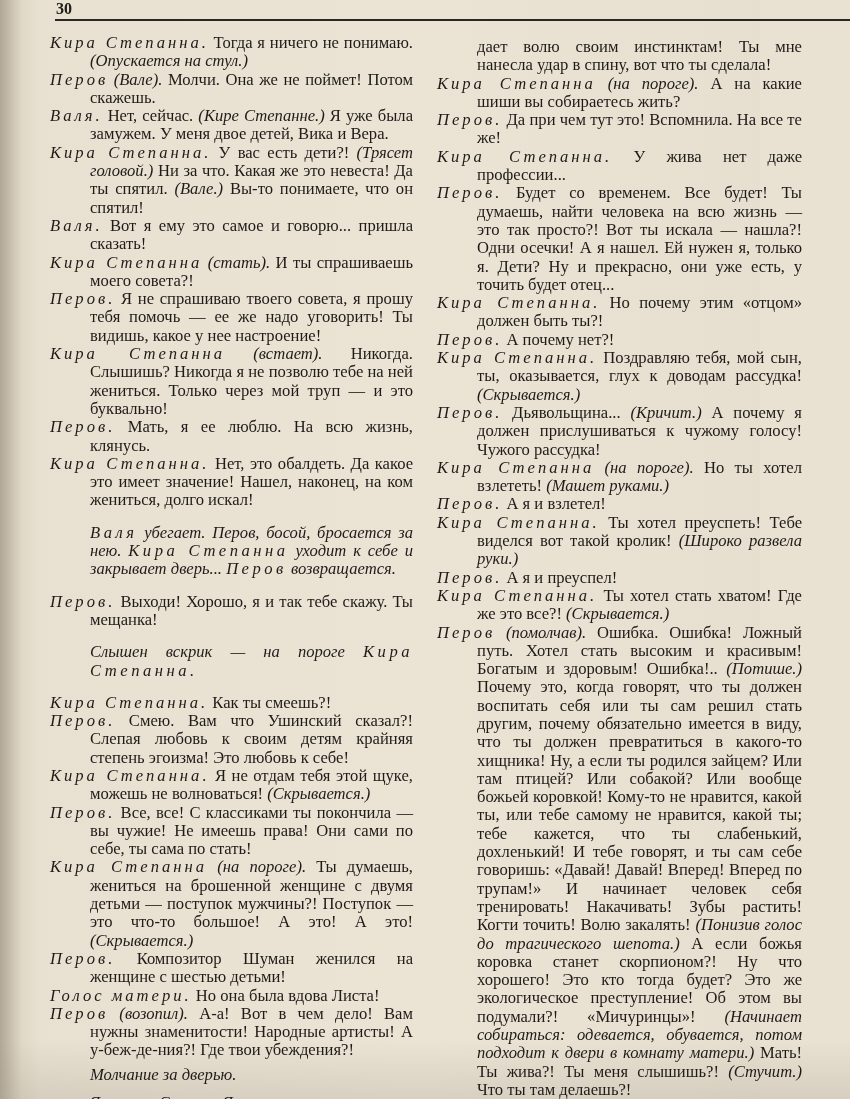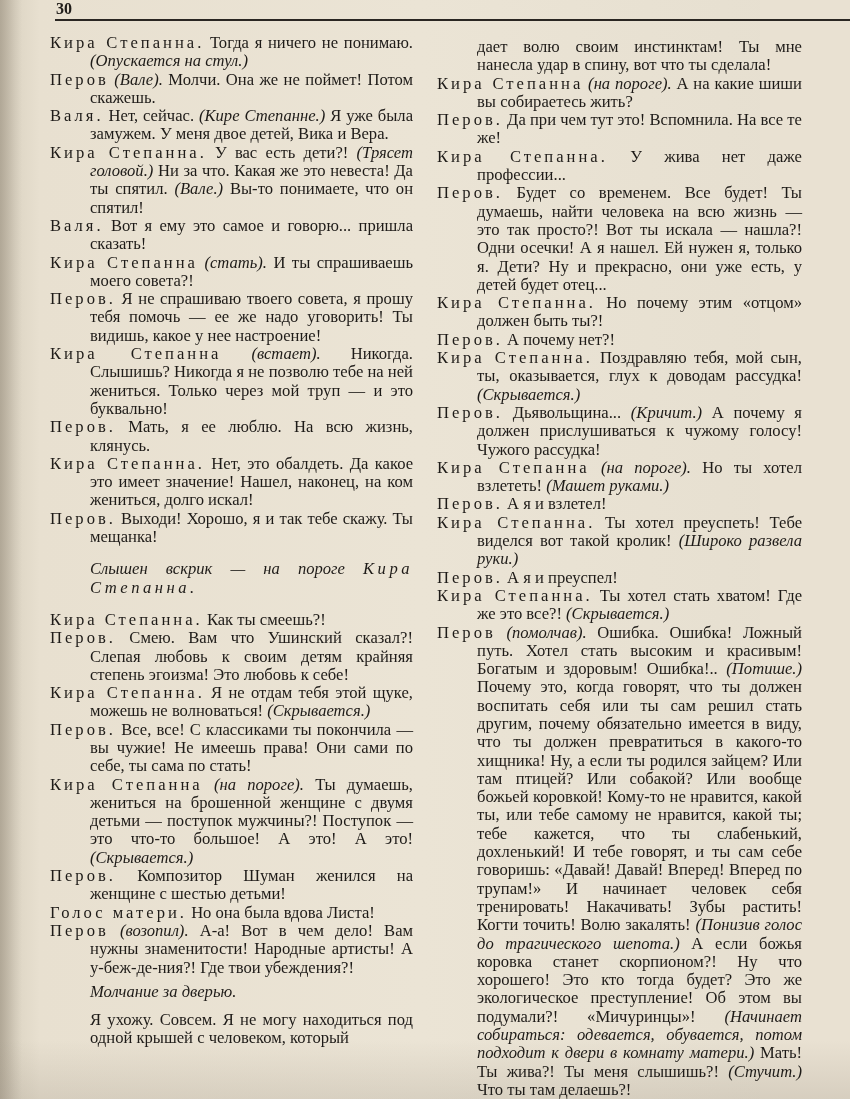--- a/index.html
+++ b/index.html
@@ -35,21 +35,21 @@
     position: absolute; top: 34px;
     font-size: 16.6px; line-height: 18.3px;
   }
   .col-left { left: 50px; width: 363px; }
   .col-right { left: 437px; width: 365px; top: 38px; }
   .para {
     margin: 0; padding-left: 40px; text-indent: -40px;
     text-align: justify;
   }
   .para.cont { padding-left: 40px; text-indent: 0; }
-  .speaker { letter-spacing: 3px; }
+  .speaker { letter-spacing: 3px; font-style: italic; }
   .dir { font-style: italic; margin-top: 25px; }
   .stage {
     margin: 14px 0 14px 0; padding-left: 40px; font-style: italic; text-align: justify;
   }
   .stage .speaker { letter-spacing: 3.5px; }
 </style>
 </head>
 <body>
 
 <div class="page">
@@ -63,39 +63,40 @@
       <p class="para"><span class="speaker">Кира Степанна.</span><span> Тогда я ничего не понимаю. </span><span class="dir">(Опускается на стул.)</span></p>
       <p class="para"><span class="speaker">Перов</span><span class="dir"> (Вале).</span><span> Молчи. Она же не поймет! Потом скажешь.</span></p>
       <p class="para"><span class="speaker">Валя.</span><span> Нет, сейчас. </span><span class="dir">(Кире Степанне.)</span><span> Я уже была замужем. У меня двое детей, Вика и Вера.</span></p>
       <p class="para"><span class="speaker">Кира Степанна.</span><span> У вас есть дети?! </span><span class="dir">(Трясет головой.)</span><span> Ни за что. Какая же это невеста! Да ты спятил. </span><span class="dir">(Вале.)</span><span> Вы-то понимаете, что он спятил!</span></p>
       <p class="para"><span class="speaker">Валя.</span><span> Вот я ему это самое и говорю... пришла сказать!</span></p>
       <p class="para"><span class="speaker">Кира Степанна</span><span class="dir"> (стать).</span><span> И ты спрашиваешь моего совета?!</span></p>
       <p class="para"><span class="speaker">Перов.</span><span> Я не спрашиваю твоего совета, я прошу тебя помочь — ее же надо уговорить! Ты видишь, какое у нее настроение!</span></p>
       <p class="para"><span class="speaker">Кира Степанна</span><span class="dir"> (встает).</span><span> Никогда. Слышишь? Никогда я не позволю тебе на ней жениться. Только через мой труп — и это буквально!</span></p>
       <p class="para"><span class="speaker">Перов.</span><span> Мать, я ее люблю. На всю жизнь, клянусь.</span></p>
       <p class="para"><span class="speaker">Кира Степанна.</span><span> Нет, это обалдеть. Да какое это имеет значение! Нашел, наконец, на ком жениться, долго искал!</span></p>
+      <p class="stage"><span class="speaker">Валя</span><span> убегает. Перов, босой, бросается за нею. </span><span class="speaker">Кира Степанна</span><span> уходит к себе и закрывает дверь... </span><span class="speaker">Перов</span><span> возвращается.</span></p>
       <p class="para"><span class="speaker">Перов.</span><span> Выходи! Хорошо, я и так тебе скажу. Ты мещанка!</span></p>
       <p class="stage"><span>Слышен вскрик — на пороге </span><span class="speaker">Кира Степанна</span><span>.</span></p>
       <p class="para"><span class="speaker">Кира Степанна.</span><span> Как ты смеешь?!</span></p>
       <p class="para"><span class="speaker">Перов.</span><span> Смею. Вам что Ушинский сказал?! Слепая любовь к своим детям крайняя степень эгоизма! Это любовь к себе!</span></p>
       <p class="para"><span class="speaker">Кира Степанна.</span><span> Я не отдам тебя этой щуке, можешь не волноваться! </span><span class="dir">(Скрывается.)</span></p>
       <p class="para"><span class="speaker">Перов.</span><span> Все, все! С классиками ты покончила — вы чужие! Не имеешь права! Они сами по себе, ты сама по стать!</span></p>
       <p class="para"><span class="speaker">Кира Степанна</span><span class="dir"> (на пороге).</span><span> Ты думаешь, жениться на брошенной женщине с двумя детьми — поступок мужчины?! Поступок — это что-то большое! А это! А это! </span><span class="dir">(Скрывается.)</span></p>
       <p class="para"><span class="speaker">Перов.</span><span> Композитор Шуман женился на женщине с шестью детьми!</span></p>
       <p class="para"><span class="speaker">Голос матери.</span><span> Но она была вдова Листа!</span></p>
       <p class="para"><span class="speaker">Перов</span><span class="dir"> (возопил).</span><span> А-а! Вот в чем дело! Вам нужны знаменитости! Народные артисты! А у-беж-де-ния?! Где твои убеждения?!</span></p>
       <p class="stage" style="margin: 6px 0px 10px;"><span>Молчание за дверью.</span></p>
       <p class="para cont"><span>Я ухожу. Совсем. Я не могу находиться под одной крышей с человеком, который</span></p>
     </div>
   <div class="col col-right" id="col-right">
       <p class="para cont"><span>дает волю своим инстинктам! Ты мне нанесла удар в спину, вот что ты сделала!</span></p>
       <p class="para"><span class="speaker">Кира Степанна</span><span class="dir"> (на пороге).</span><span> А на какие шиши вы собираетесь жить?</span></p>
       <p class="para"><span class="speaker">Перов.</span><span> Да при чем тут это! Вспомнила. На все те же!</span></p>
       <p class="para"><span class="speaker">Кира Степанна.</span><span> У жива нет даже профессии...</span></p>
-      <p class="para"><span class="speaker">Перов.</span><span> Будет со временем. Все будет! Ты думаешь, найти человека на всю жизнь — это так просто?! Вот ты искала — нашла?! Одни осечки! А я нашел. Ей нужен я, только я. Дети? Ну и прекрасно, они уже есть, у детей будет отец...</span></p>
+      <p class="para"><span class="speaker">Перов.</span><span> Будет со временем. Все будет! Ты думаешь, найти человека на всю жизнь — это так просто?! Вот ты искала — нашла?! Одни осечки! А я нашел. Ей нужен я, только я. Дети? Ну и прекрасно, они уже есть, у точить будет отец...</span></p>
       <p class="para"><span class="speaker">Кира Степанна.</span><span> Но почему этим «отцом» должен быть ты?!</span></p>
       <p class="para"><span class="speaker">Перов.</span><span> А почему нет?!</span></p>
       <p class="para"><span class="speaker">Кира Степанна.</span><span> Поздравляю тебя, мой сын, ты, оказывается, глух к доводам рассудка! </span><span class="dir">(Скрывается.)</span></p>
       <p class="para"><span class="speaker">Перов.</span><span> Дьявольщина... </span><span class="dir">(Кричит.)</span><span> А почему я должен прислушиваться к чужому голосу! Чужого рассудка!</span></p>
       <p class="para"><span class="speaker">Кира Степанна</span><span class="dir"> (на пороге).</span><span> Но ты хотел взлететь! </span><span class="dir">(Машет руками.)</span></p>
       <p class="para"><span class="speaker">Перов.</span><span> А я и взлетел!</span></p>
       <p class="para"><span class="speaker">Кира Степанна.</span><span> Ты хотел преуспеть! Тебе виделся вот такой кролик! </span><span class="dir">(Широко развела руки.)</span></p>
       <p class="para"><span class="speaker">Перов.</span><span> А я и преуспел!</span></p>
       <p class="para"><span class="speaker">Кира Степанна.</span><span> Ты хотел стать хватом! Где же это все?! </span><span class="dir">(Скрывается.)</span></p>
       <p class="para"><span class="speaker">Перов</span><span class="dir"> (помолчав).</span><span> Ошибка. Ошибка! Ложный путь. Хотел стать высоким и красивым! Богатым и здоровым! Ошибка!.. </span><span class="dir">(Потише.)</span><span> Почему это, когда говорят, что ты должен воспитать себя или ты сам решил стать другим, почему обязательно имеется в виду, что ты должен превратиться в какого-то хищника! Ну, а если ты родился зайцем? Или там птицей? Или собакой? Или вообще божьей коровкой! Кому-то не нравится, какой ты, или тебе самому не нравится, какой ты; тебе кажется, что ты слабенький, дохленький! И тебе говорят, и ты сам себе говоришь: «Давай! Давай! Вперед! Вперед по трупам!» И начинает человек себя тренировать! Накачивать! Зубы растить! Когти точить! Волю закалять! </span><span class="dir">(Понизив голос до трагического шепота.)</span><span> А если божья коровка станет скорпионом?! Ну что хорошего! Это кто тогда будет? Это же экологическое преступление! Об этом вы подумали?! «Мичуринцы»! </span><span class="dir">(Начинает собираться: одевается, обувается, потом подходит к двери в комнату матери.)</span><span> Мать! Ты жива?! Ты меня слышишь?! </span><span class="dir">(Стучит.)</span><span> Что ты там делаешь?!</span></p>

